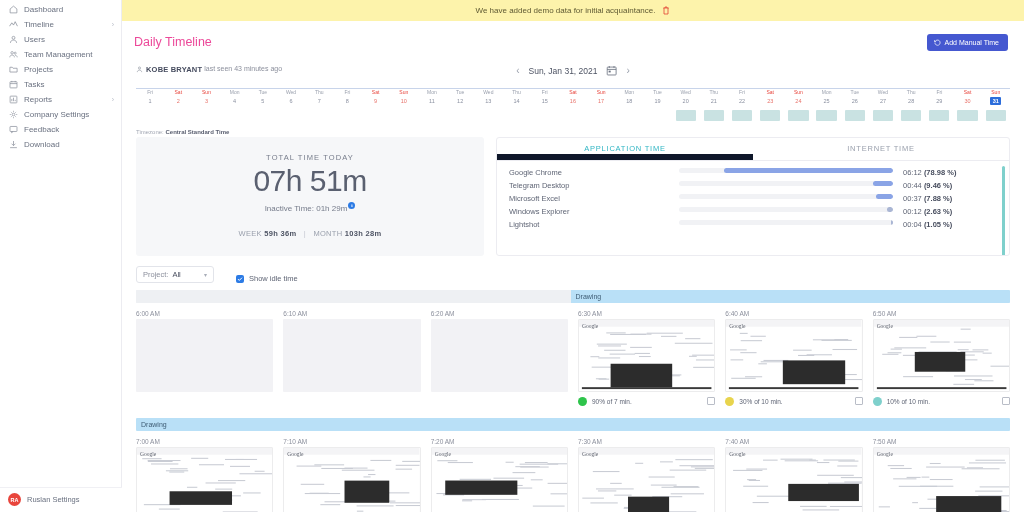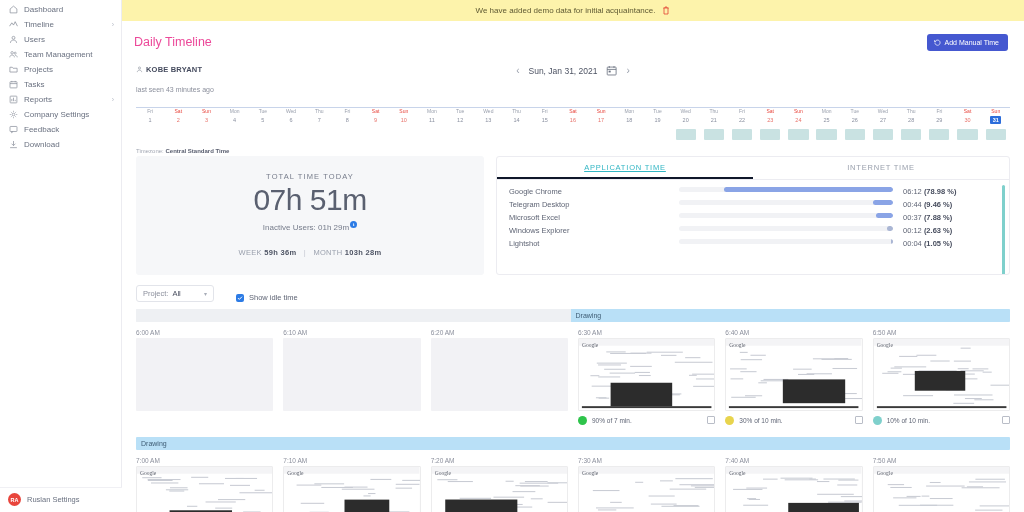--- a/index.html
+++ b/index.html
@@ -77,21 +77,21 @@
     font-size: 7px; padding: 5px 9px 5px 7px;
     display: flex; align-items: center; gap: 4px; cursor: pointer;
     font-family: "Liberation Sans", sans-serif;
   }
   .btn-manual .ico { width: 7px; height: 7px; display: block; }
 
   
   .user-row {
     display: flex; align-items: flex-start; padding: 2px 16px 0 14px; position: relative;
   }
-  .user-block { display: flex; flex-direction: column; gap: 12px; }
+  .user-block { display: flex; flex-direction: row; gap: 2px; }
   .user-name-line { display: flex; align-items: center; gap: 3px; }
   .user-name { font-size: 7.5px; font-weight: bold; color: #454b5e; letter-spacing: .2px; }
   .user-ico { width: 7px; height: 7px; display: block; opacity: .75; }
   .user-seen { font-size: 7px; color: #8b8f9c; }
 
   .date-nav {
     position: absolute; left: 50%; transform: translateX(-50%); top: 2px;
     display: flex; align-items: center; gap: 9px;
   }
   .date-arrow { font-size: 10px; color: #9aa0ad; cursor: pointer; line-height: 1; user-select: none; }
@@ -139,21 +139,21 @@
 
   .card-apps {
     flex: 1 1 auto; margin-left: 12px; background: #fff;
     border: 1px solid #ececf1; border-radius: 3px; position: relative; overflow: hidden;
   }
   .app-tabs { display: flex; border-bottom: 1px solid #ececf1; height: 23px; }
   .app-tab {
     flex: 1 1 0; text-align: center; font-size: 7.5px; letter-spacing: .8px;
     color: #9aa0ad; line-height: 22px; cursor: pointer;
   }
-  .app-tab.active { color: #32b6c4; border-bottom: 2px solid #0f172a; text-decoration: underline; }
+  .app-tab.active { color: #32b6c4; border-bottom: 6px solid #0f172a; }
   .app-list { padding: 7px 0 0 0; }
   .app-row { display: flex; height: 13px; padding: 0 22px 0 12px; }
   .app-name { width: 170px; font-size: 7.5px; color: #5f6575; flex: 0 0 170px; }
   .app-bar-wrap {
     flex: 1 1 auto; height: 5px; background: #f1f2f5; border-radius: 3px;
     position: relative; margin-right: 10px; overflow: hidden;
   }
   .app-bar-fill {
     position: absolute; right: 0; top: 0; height: 5px;
     background: #8aa4e6; border-radius: 3px;
@@ -471,21 +471,21 @@
       <span>Timezone:</span>
       <b>Central Standard Time</b>
     </div>
 
     <div class="stats-row">
 
       <section class="card-total">
         <div class="tt-label">TOTAL TIME TODAY</div>
         <div class="tt-big">07h 51m</div>
         <div class="tt-inactive">
-          <span>Inactive Users:</span>
+          <span>Inactive Time:</span>
           <span>01h 29m</span><span class="info-dot">i</span>
         </div>
         <div class="tt-sub">
           <span>WEEK</span>
           <b>59h 36m</b>
           <span class="tt-sep">|</span>
           <span>MONTH</span>
           <b>103h 28m</b>
         </div>
       </section>

